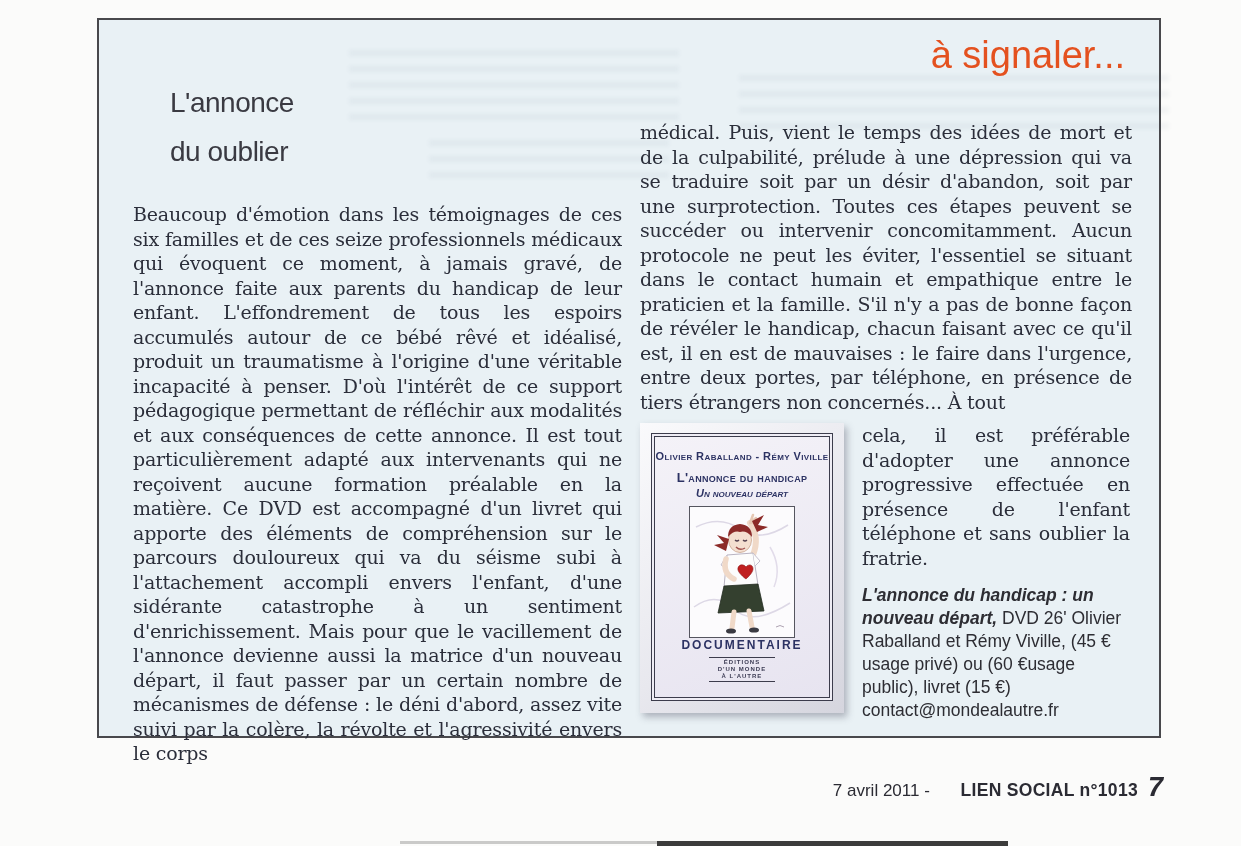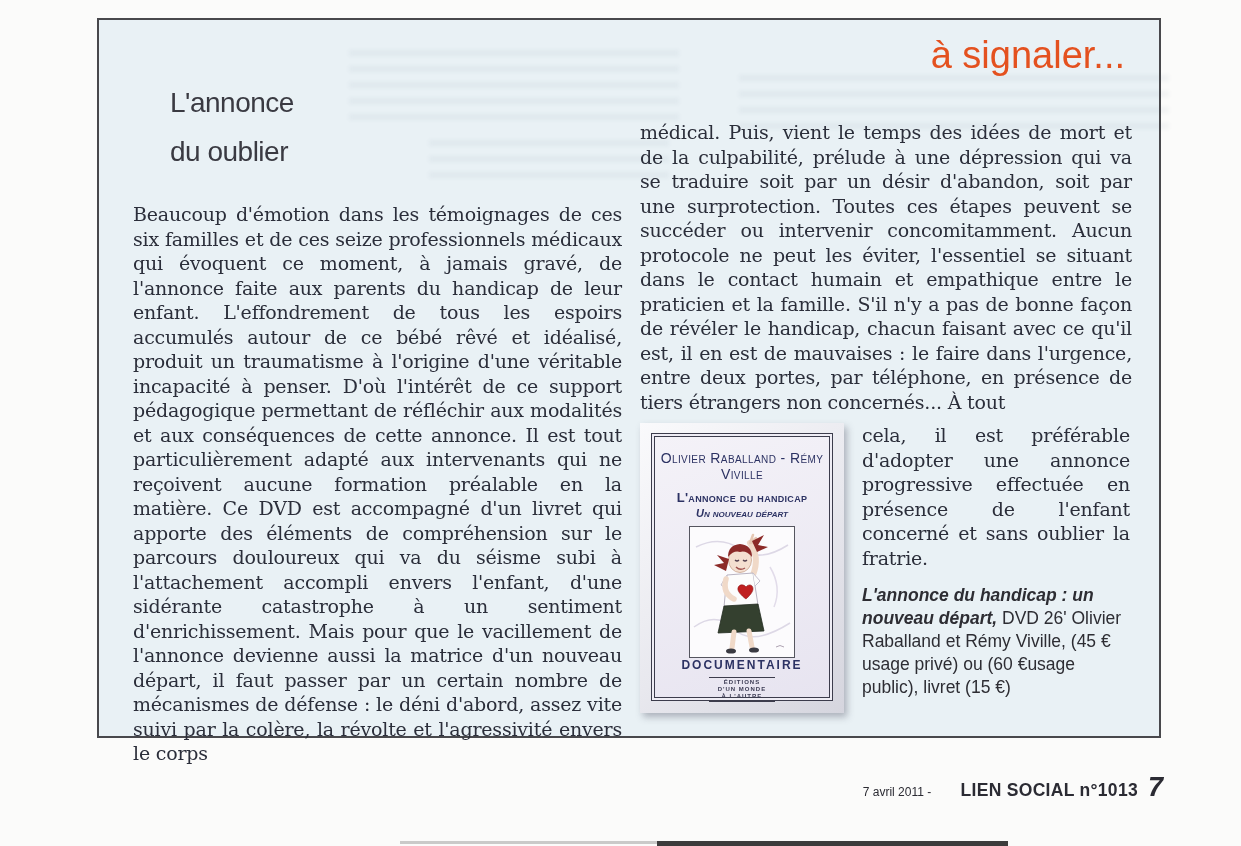--- a/index.html
+++ b/index.html
@@ -55,21 +55,21 @@
     border:1px solid #3c3c4c; padding:2px; background:#efedf5;
   }
   .dvd-frame-inner {
     width:100%; height:100%;
     border:1px solid #3c3c4c;
     background:linear-gradient(160deg,#f4f2f8,#e7e4f0);
     display:flex; flex-direction:column; align-items:center;
     text-align:center; padding-top:13px;
     color:#2c3263;
   }
-  .dvd-authors  { font-size:14px;  font-weight:400; font-variant:small-caps; letter-spacing:.4px; }
+  .dvd-authors  { font-size:11px;  font-weight:700; font-variant:small-caps; letter-spacing:.4px; }
   .dvd-title    { font-size:13px; font-weight:700; font-variant:small-caps; letter-spacing:.3px; margin-top:8px; }
   .dvd-subtitle { font-size:11px; font-weight:700; font-style:italic; font-variant:small-caps; margin-top:2px; }
   .dvd-art {
     width:106px; height:132px; margin-top:7px;
     border:1px solid #55555f; background:#fcfbfd;
   }
   .dvd-genre { font-size:12px; font-weight:700; letter-spacing:2px; }
   .dvd-publisher {
     margin-top:5px; width:66px; border-top:1px solid #3c3c4c; border-bottom:1px solid #3c3c4c;
     padding:1px 0; font-size:6px; font-weight:700; letter-spacing:1px; line-height:7px; color:#3c3c54;
@@ -79,21 +79,21 @@
   .caption {
     margin-top:14px; font-size:17.5px; line-height:23px; color:#2d2d33;
   }
   .cap-lead { font-weight:700; font-style:italic; }
 
   
   .footer {
     position:absolute; top:772px; right:78px;
     color:#2b2b33; white-space:pre;
   }
-  .footer-date { font-size:12px; }
+  .footer-date { font-size:17px; }
   .footer-journal { font-size:17.5px; font-weight:700; letter-spacing:.3px;padding-left:26px; }
   .footer-page { font-size:27px; font-weight:700; margin-left:10px; font-style:italic; }
 </style>
 </head>
 <body>
 
 <div class="page">
 
   <div class="panel">
 
@@ -162,22 +162,23 @@
               <div class="dvd-publisher">
                 <div>ÉDITIONS</div>
                 <div>D'UN MONDE</div>
                 <div>À L'AUTRE</div>
               </div>
             </div>
           </div>
         </div>
 
         <div class="wrap-right">
-          <p class="body-text">cela, il est préférable d'adopter une annonce progressive effectuée en présence de l'enfant concerné et sans oublier la fratrie.</p>
+          <p class="body-text">cela, il est préférable d'adopter une annonce progressive effectuée en présence de l'enfant téléphone et sans oublier la fratrie.</p>
           <p class="caption"><span class="cap-lead">L'annonce du handicap : un nouveau départ,</span><span> DVD 26' Olivier Raballand et Rémy Viville, (45 € usage privé) ou (60 €usage public), livret (15 €)</span></p>
+          <div class="caption" style="margin-top:0;">contact@mondealautre.fr</div>
         </div>
 
       </div>
     </div>
   </div>
 
   <div class="footer"><span class="footer-date">7 avril 2011 - </span><span class="footer-journal">LIEN SOCIAL n°1013</span><span class="footer-page">7</span></div>
 
   <div class="artifact-gray"></div>
   <div class="artifact-dark"></div>

